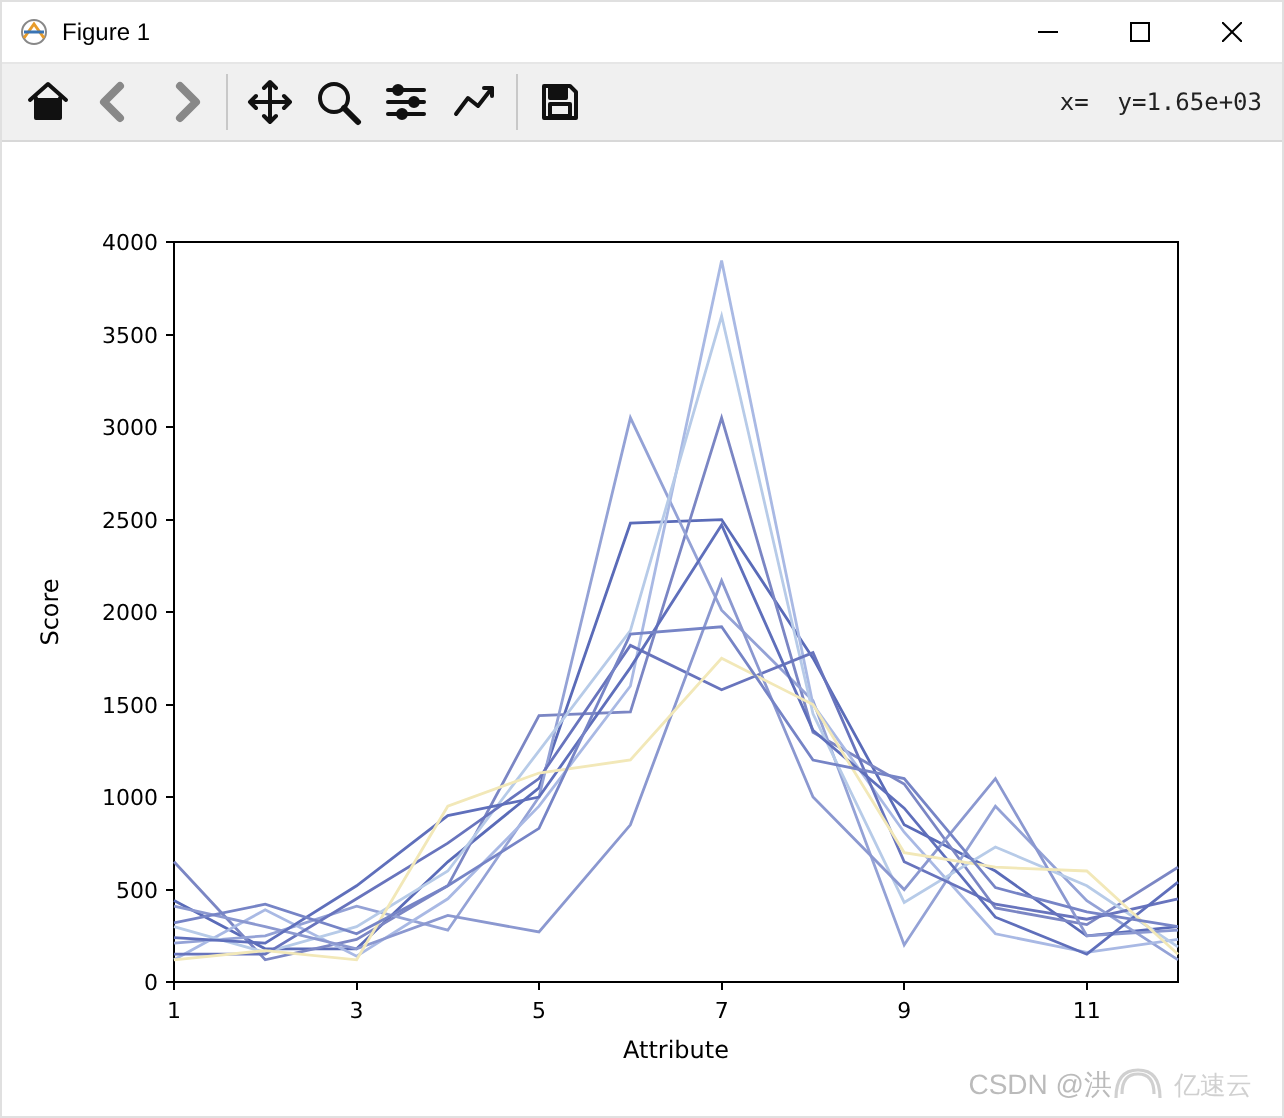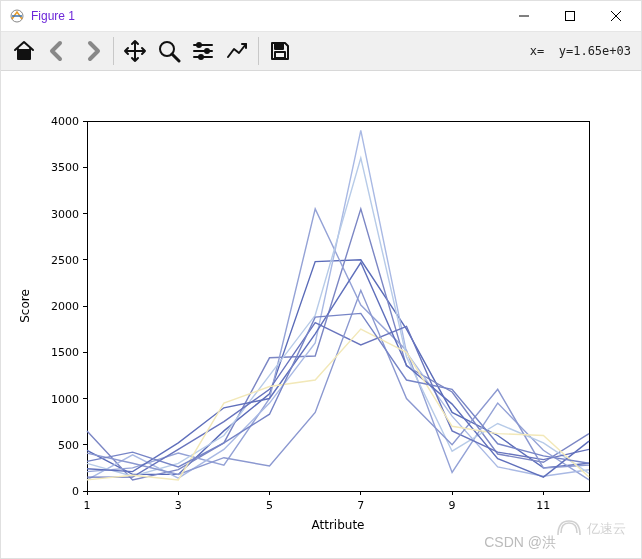--- a/index.html
+++ b/index.html
@@ -14,21 +14,21 @@
     position: relative;
     overflow: hidden;
   }
   
   .titlebar {
     height: 30px;
     display: flex;
     align-items: center;
     padding: 0 2px 0 8px;
     background: #fff;
-    color: #6d28d9;
+    color: #000000;
     justify-content: flex-end;
   }
   .titlebar .app-icon {
     width: 16px; height: 16px; margin-right: 6px;
     display: inline-flex; align-items: center; justify-content: center;
   }
   .titlebar .title { flex: 0 0 auto; }
   .titlebar .spacer { flex: 1 1 auto; }
   .winbtn {
     width: 46px; height: 30px;
@@ -83,21 +83,21 @@
   .wm1 {
     position: absolute;
     right: 85px; bottom: 6px;
     color: rgba(120,120,120,0.5);
     font-size: 14px;
     pointer-events: none;
     text-align: center;
   }
   .wm2 {
     position: absolute;
-    right: 6px; bottom: 16px;
+    right: 6px; bottom: 2px;
     pointer-events: none;
     opacity: 0.45;
   }
 </style>
 </head>
 <body>
 
 <div class="titlebar">
   <span class="app-icon">
     <svg viewBox="0 0 16 16">

